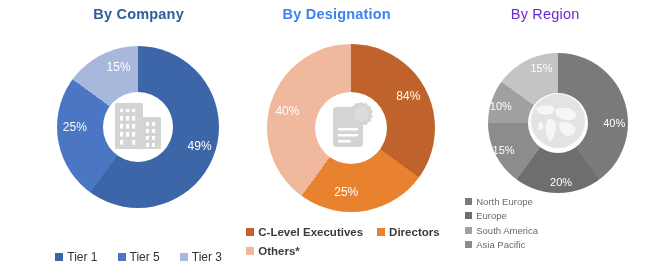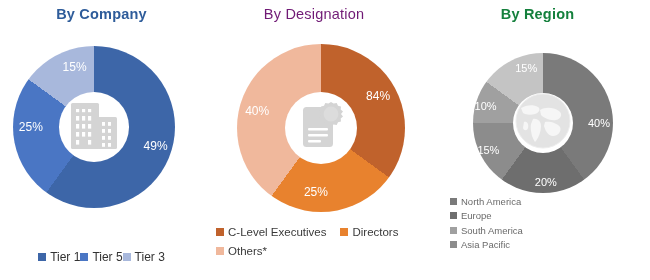--- a/index.html
+++ b/index.html
@@ -3,36 +3,36 @@
 <meta charset="utf-8">
 <style>
   * { margin:0; padding:0; box-sizing:border-box; }
   html,body { width:650px; height:280px; }
   body {
     background:#ffffff;
     font-family:"Liberation Sans", sans-serif;
     overflow:hidden;
     position:relative;
   }
-  .board { position:absolute; inset:0; display:flex; }
+  .board { position:absolute; inset:0; display:flex;padding-left:44px; }
   .panel { position:relative; height:280px; }
   .panel-company { width:203px; }
   .panel-designation { width:222px; }
   .panel-region { width:225px; }
 
   .title {
     position:absolute; top:6px; left:0; right:0;
     text-align:center;
     font-size:14.5px; font-weight:bold;
     letter-spacing:0.2px;
     white-space:nowrap;
   }
   .title-company { color:#2E5C9A; }
-  .title-designation { color:#701a75; font-weight:normal; }
-  .title-region { color:#15803d; font-weight:bold; }
+  .title-designation { color:#3b82f6; font-weight:bold; }
+  .title-region { color:#6d28d9; font-weight:normal; }
 
   .donut-wrap { position:absolute; }
   .donut { position:relative; width:100%; height:100%; border-radius:50%; }
   .donut .hole {
     position:absolute; border-radius:50%; background:#ffffff;
     left:28.5%; top:28.5%; width:43%; height:43%;
   }
   .donut-company  { left:13px; top:46px;  width:162px; height:162px; }
   .donut-designation { left:34px; top:44px; width:168px; height:168px; }
   .donut-region   { left:48px; top:53px;  width:140px; height:140px; }
@@ -51,38 +51,38 @@
 
   .center-icon {
     position:absolute; left:50%; top:50%;
     transform:translate(-50%,-50%);
     pointer-events:none;
   }
 
   .legend { position:absolute; }
   .legend-company {
     left:0; right:0; top:250px;
-    display:flex; justify-content:center; 
+    display:flex; justify-content:center; gap:20px;
   }
   .legend-designation {
     left:13px; top:226px;
     display:flex; flex-wrap:wrap; width:195px;
     column-gap:14px; row-gap:7px;
   }
   .legend-region {
     left:25px; top:196px;
     display:flex; flex-direction:column; gap:3.4px;
   }
   .legend-item { display:flex; align-items:center; gap:4px; white-space:nowrap; }
   .swatch { display:inline-block; flex:none; }
   .sw-company { width:8px; height:8px; }
   .sw-designation { width:8px; height:8px; }
   .sw-region { width:7px; height:7px; }
   .legend-label-company { font-size:12px; color:#333333; }
-  .legend-label-designation { font-size:11.5px; color:#3a3a3a; }
+  .legend-label-designation { font-size:11.5px; color:#3a3a3a;font-weight:bold; }
   .legend-label-region { font-size:9.5px; color:#6a6a6a; }
 </style>
 </head>
 <body>
 
 <div class="board">
 
   <section class="panel panel-company">
     <h2 class="title title-company">By Company</h2>
 
@@ -217,21 +217,21 @@
       <span class="pct pct-region" style="left:90%; top:50%;">40%</span>
       <span class="pct pct-region" style="left:52%; top:92%;">20%</span>
       <span class="pct pct-region" style="left:11%; top:69%;">15%</span>
       <span class="pct pct-region" style="left:9%; top:38%;">10%</span>
       <span class="pct pct-region" style="left:38%; top:11%;">15%</span>
     </div>
 
     <div class="legend legend-region">
       <span class="legend-item">
         <i class="swatch sw-region" style="background:#7A7A7A"></i>
-        <span class="legend-label-region">North America</span>
+        <span class="legend-label-region">North Europe</span>
       </span>
       <span class="legend-item">
         <i class="swatch sw-region" style="background:#6E6E6E"></i>
         <span class="legend-label-region">Europe</span>
       </span>
       <span class="legend-item">
         <i class="swatch sw-region" style="background:#A0A0A0"></i>
         <span class="legend-label-region">South  America</span>
       </span>
       <span class="legend-item">

